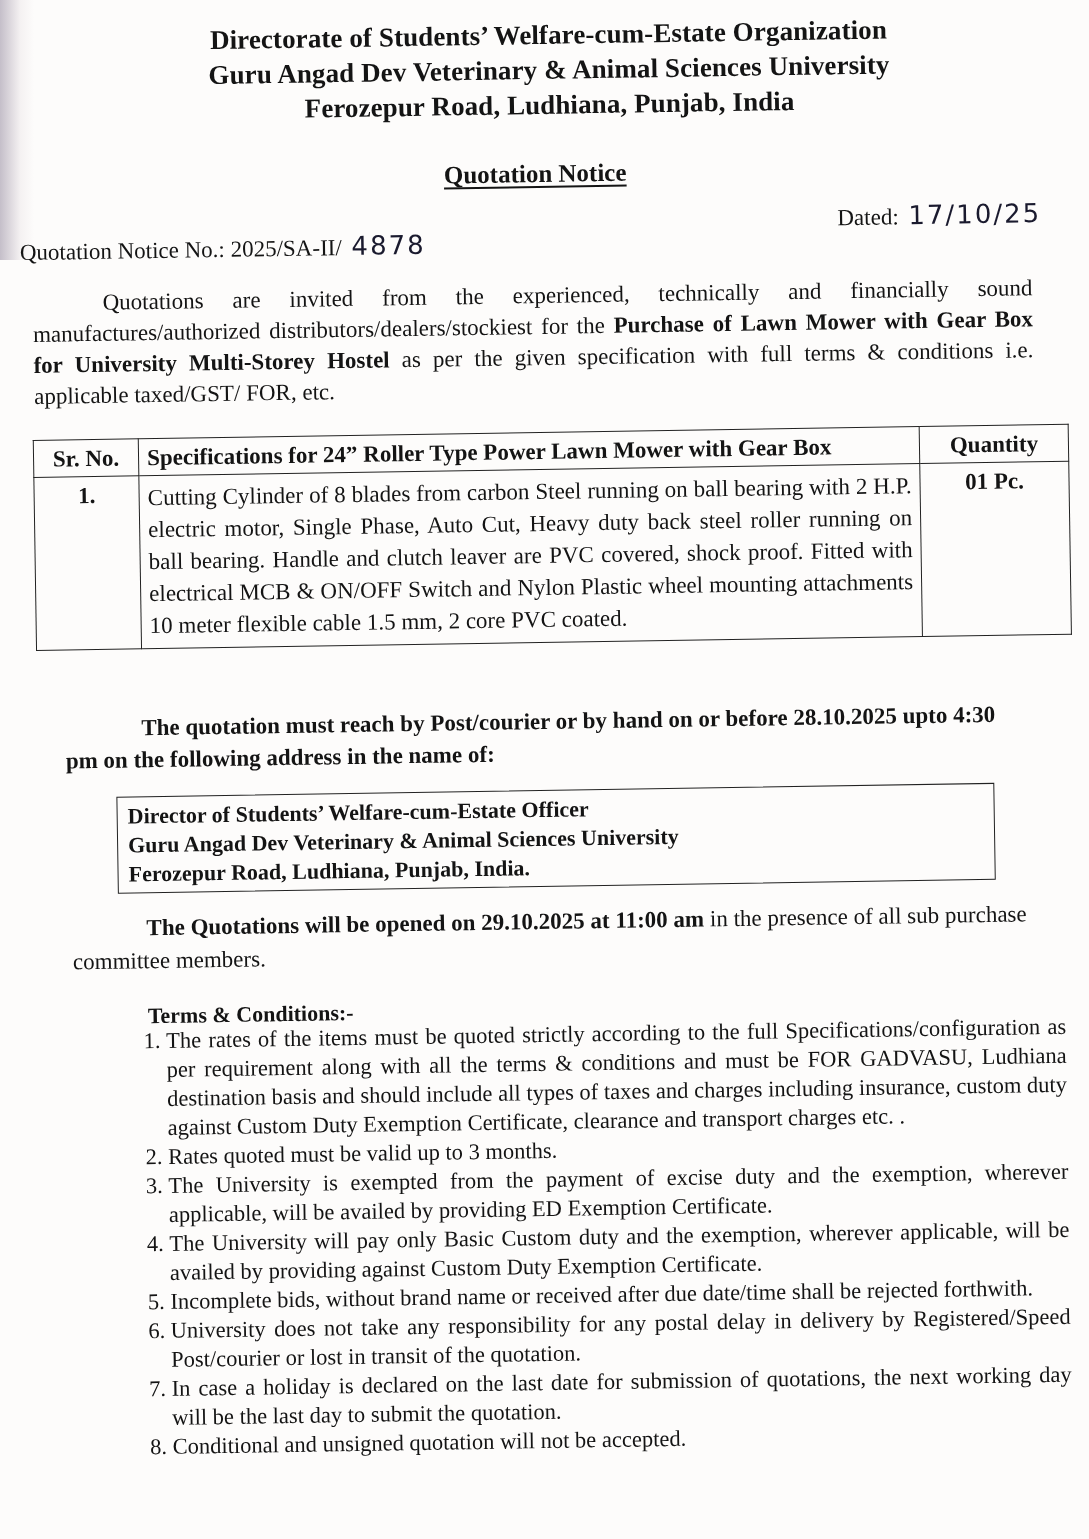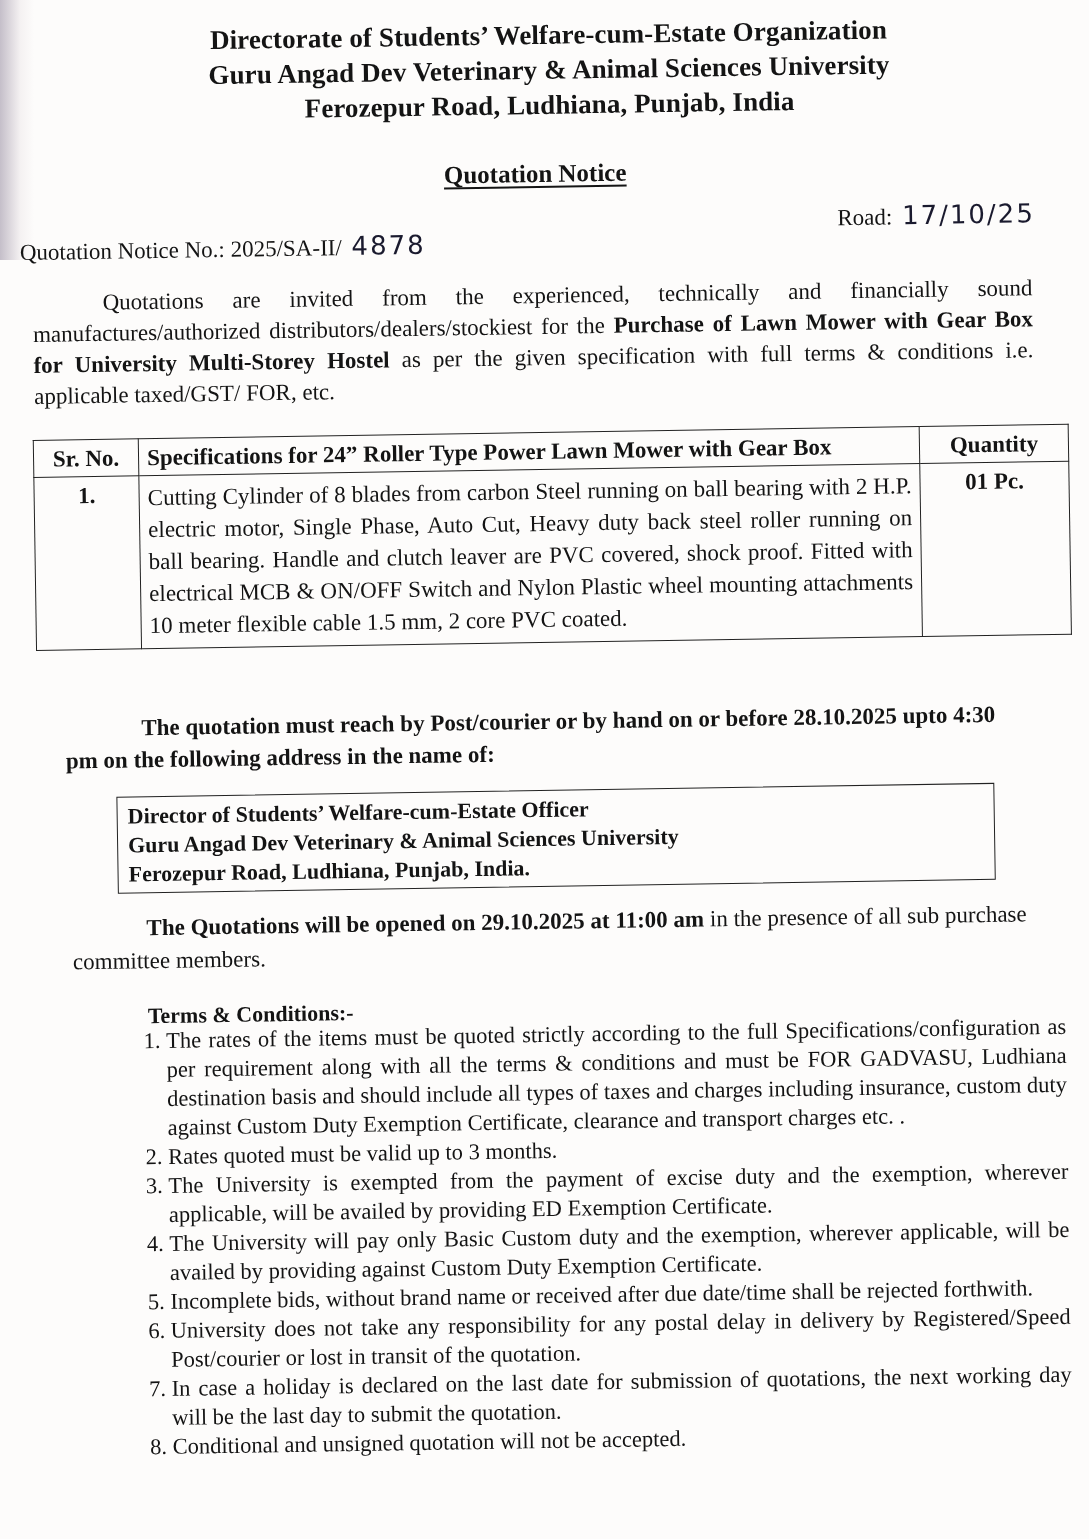--- a/index.html
+++ b/index.html
@@ -171,21 +171,21 @@
   <div class="title">
     <span>Quotation Notice</span>
   </div>
 
   <div class="notice-no">
     <span>Quotation Notice No.: 2025/SA-II/</span>
     <span class="handwritten">4878</span>
   </div>
 
   <div class="dated">
-    <span>Road:</span>
+    <span>Dated:</span>
     <span class="handwritten">17/10/25</span>
   </div>
 
   <div class="para">
     <span>Quotations are invited from the experienced, technically and financially sound manufactures/authorized distributors/dealers/stockiest for the </span><b>Purchase of Lawn Mower with Gear Box for University Multi-Storey Hostel</b><span> as per the given specification with full terms &amp; conditions i.e. applicable taxed/GST/ FOR, etc.</span>
   </div>
 
   <table class="spec">
     <thead>
       <tr>

